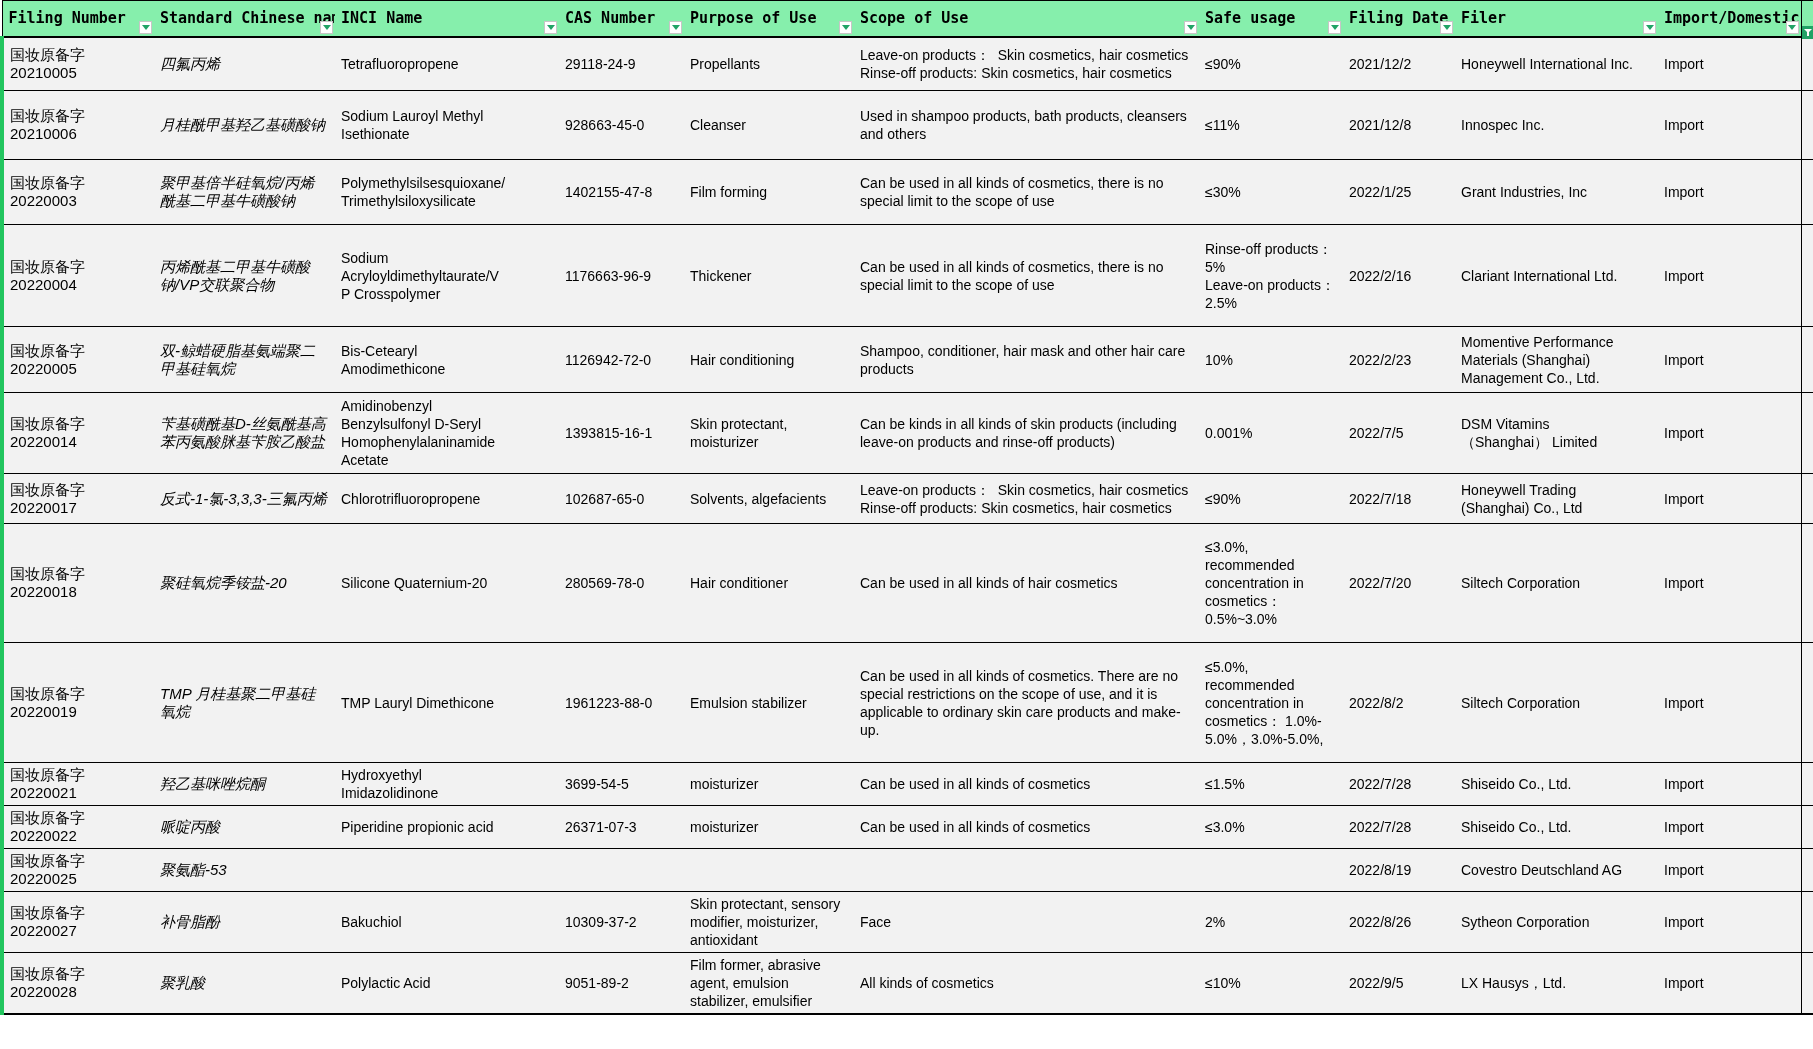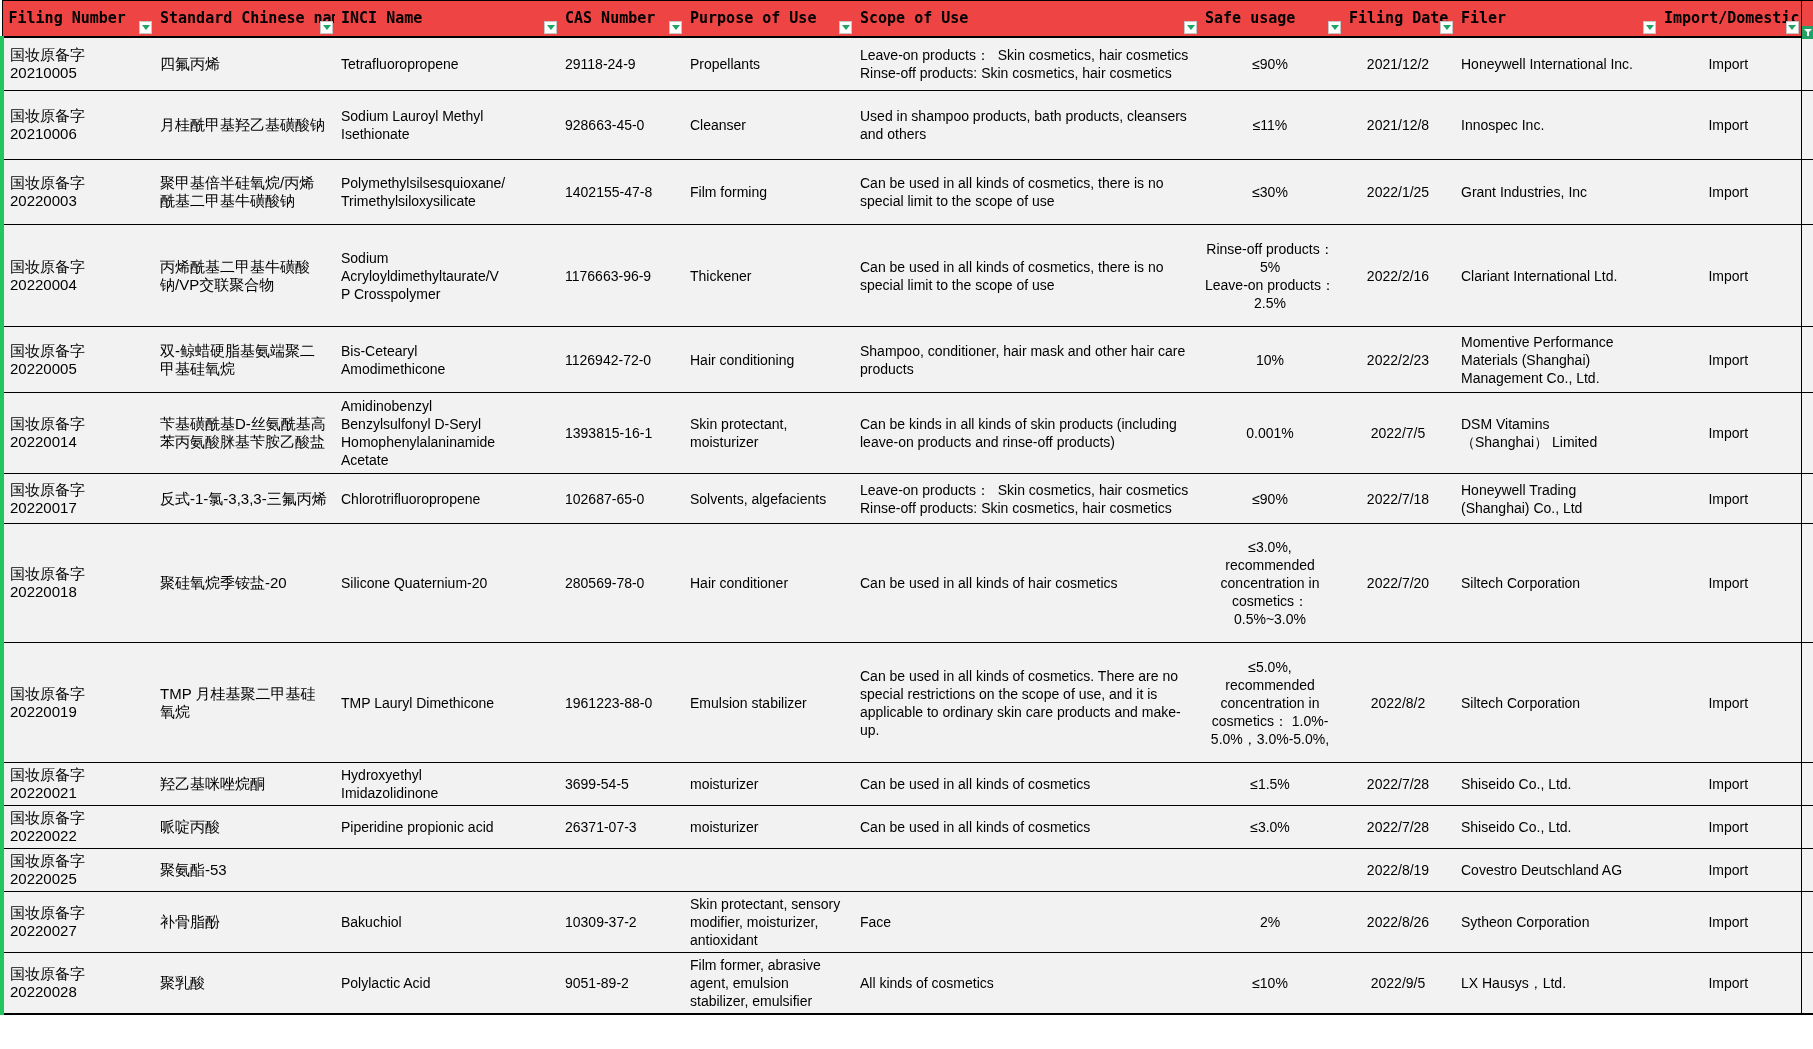--- a/index.html
+++ b/index.html
@@ -7,21 +7,21 @@
   body { font-family: "Liberation Sans", sans-serif; color: #000; }
   .sheet { width: 1813px; height: 1049px; overflow: hidden; background: #fff; }
   table { border-collapse: collapse; table-layout: fixed; width: 1813px; }
 
   col.c0 { width:152px } col.c1 { width:181px } col.c2 { width:224px }
   col.c3 { width:125px } col.c4 { width:170px } col.c5 { width:345px }
   col.c6 { width:144px } col.c7 { width:112px } col.c8 { width:203px }
   col.c9 { width:143px } col.c10 { width:14px }
 
   thead th {
-    background: #ef4444;
+    background: #86efac;
     border-top: 1px solid #000;
     border-bottom: 2px solid #000;
     height: 36px;
     font-family: "DejaVu Sans Mono", monospace;
     font-weight: 700;
     font-size: 15px;
     text-align: left;
     vertical-align: middle;
     padding: 2px 16px 2px 6px;
     position: relative;
@@ -35,22 +35,22 @@
     background: #F2F2F2;
     border-bottom: 1px solid #000;
     vertical-align: middle;
     padding: 3px 8px 3px 6px;
     font-size: 14px;
     line-height: 18px;
     white-space: pre-wrap;
     overflow: hidden;
   }
   tbody td.col0 { border-left: 4px solid #22c55e; font-size: 15px; }
-  tbody td.col1 { font-size: 15px; }
-  tbody td.col6, tbody td.col7, tbody td.col9 { text-align: center; }
+  tbody td.col1 { font-size: 15px; font-style: italic; }
+  tbody td.col6, tbody td.col7, tbody td.col9 { text-align: left; }
   tbody td.strip { border-left: 1px solid #000; padding: 0; }
   tbody tr:last-child td { border-bottom: 2px solid #000; }
 
   tbody tr:nth-child(1)  { height: 54px }
   tbody tr:nth-child(2)  { height: 69px }
   tbody tr:nth-child(3)  { height: 65px }
   tbody tr:nth-child(4)  { height: 102px }
   tbody tr:nth-child(5)  { height: 66px }
   tbody tr:nth-child(6)  { height: 81px }
   tbody tr:nth-child(7)  { height: 50px }

